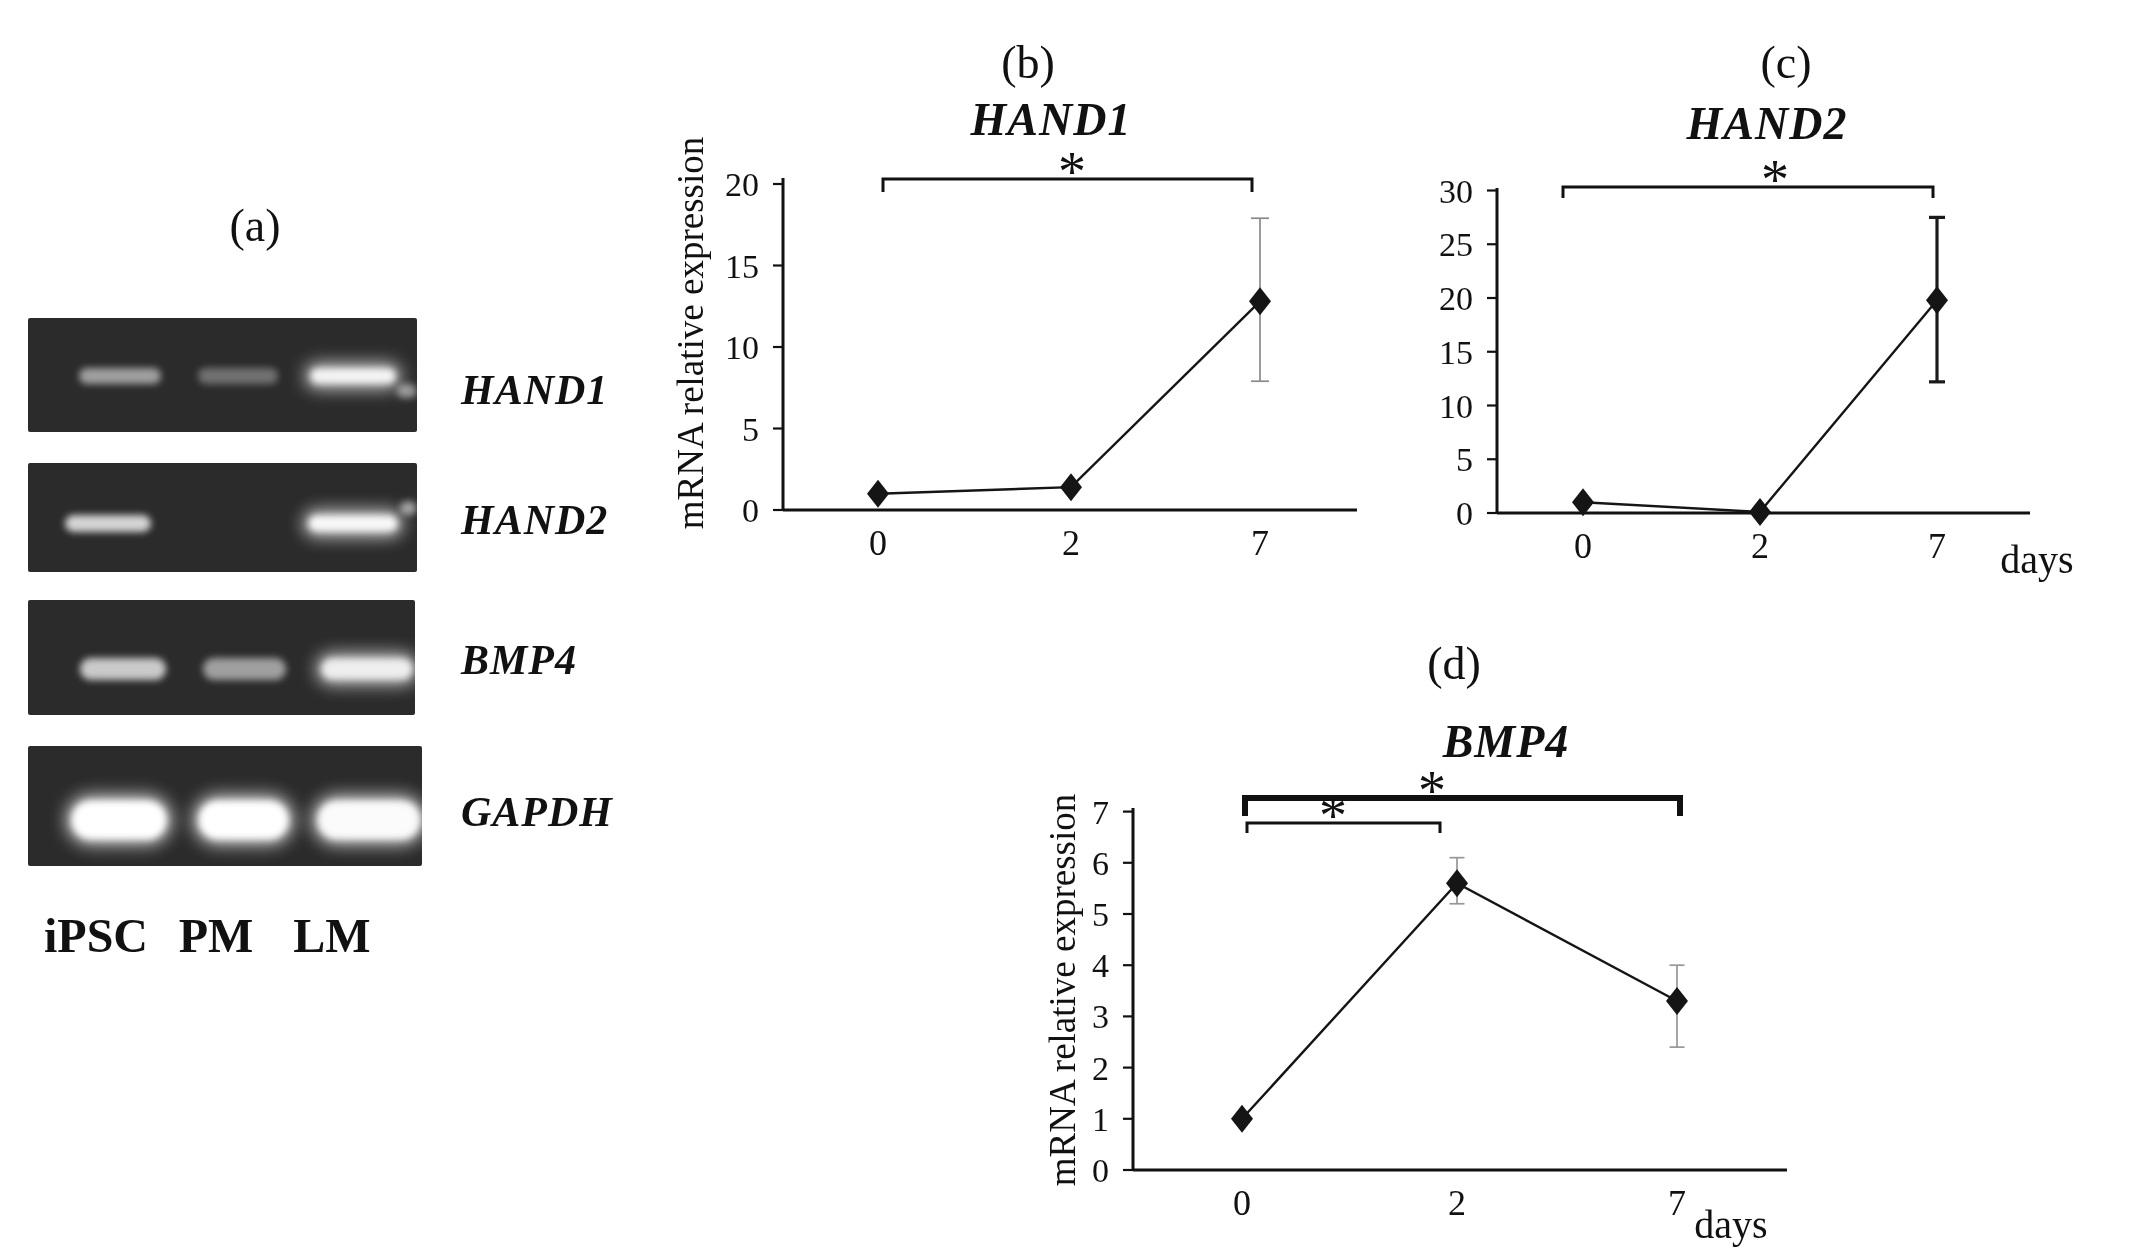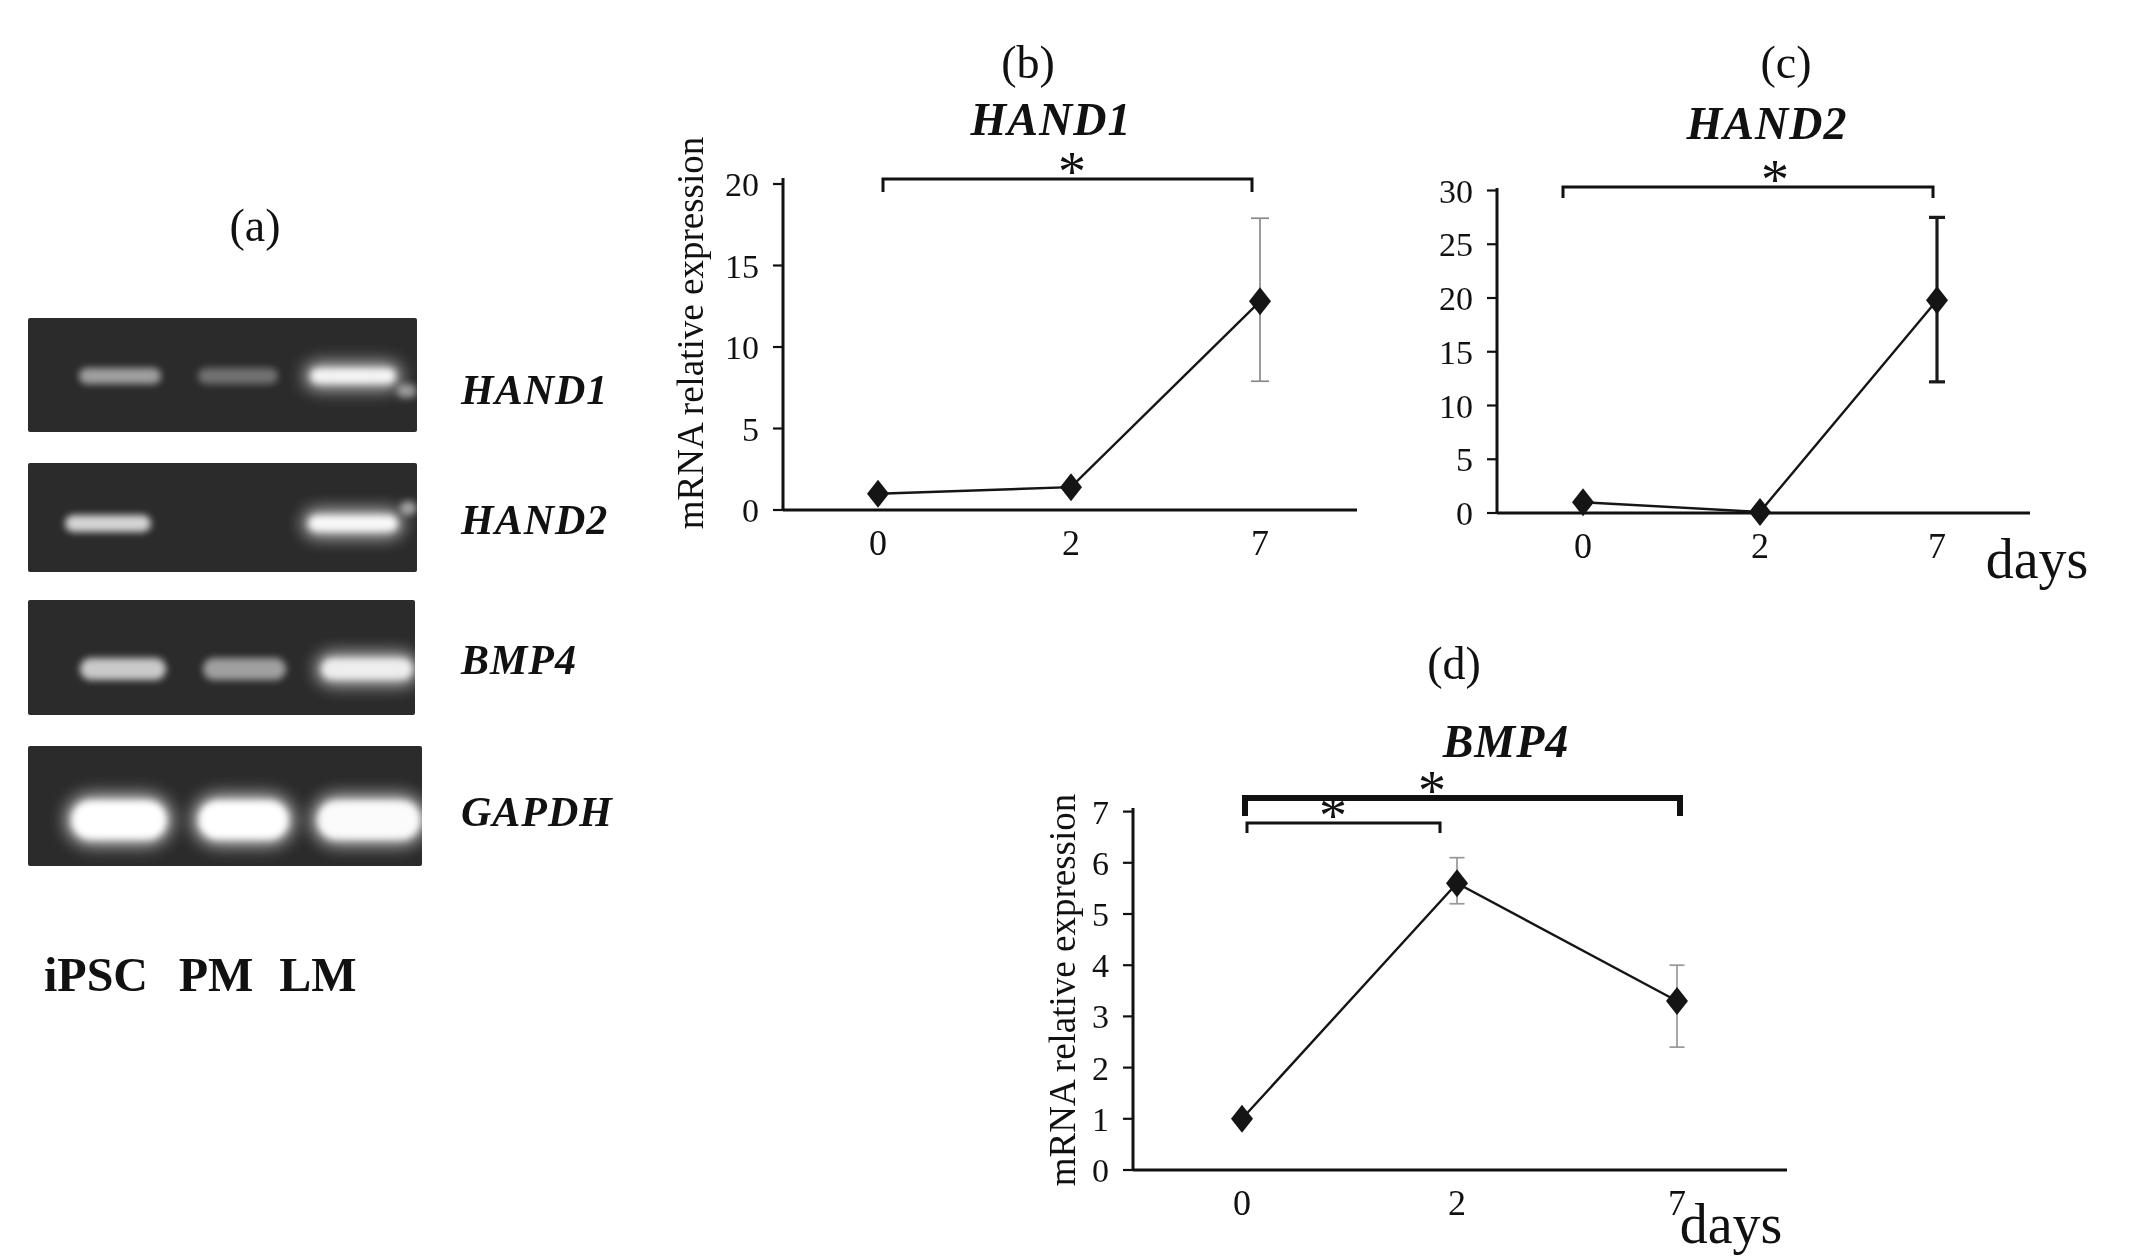--- a/index.html
+++ b/index.html
@@ -9,22 +9,22 @@
     background:#ffffff;
     overflow:hidden;
     font-family:"Liberation Serif","DejaVu Serif",serif;
     color:#111;
   }
   .abs{position:absolute;}
   .center{transform:translate(-50%,-50%);white-space:nowrap;}
   .panel-letter{font-size:46px;color:#111;}
   .chart-title{font-size:46px;font-weight:bold;font-style:italic;letter-spacing:1px;}
   .gene-label{font-size:42px;font-weight:bold;font-style:italic;letter-spacing:1px;}
-  .lane-label{font-size:48px;font-weight:bold;margin-top:39px;}
-  .days-label{font-size:56px;}
+  .lane-label{font-size:48px;font-weight:bold;}
+  .days-label{font-size:40px;}
   .y-axis-label{font-size:37px;transform:translate(-50%,-50%) rotate(-90deg);white-space:nowrap;}
   .gel-strip{
     position:absolute;
     background:#2b2b2b;
     border-radius:2px;
     overflow:hidden;
   }
   .gel-band{
     position:absolute;
     background:#ffffff;
@@ -164,15 +164,15 @@
       <div class="gel-band" style="left: 289px; top: 54px; width: 104px; height: 40px; border-radius: 20px; opacity: 0.98; box-shadow: rgba(255, 255, 255, 0.75) 0px 0px 16px 5px;"></div>
     </div>
 
   <span class="abs gene-label" style="left:461px;top:390px;transform:translateY(-50%);">HAND1</span>
   <span class="abs gene-label" style="left:461px;top:520px;transform:translateY(-50%);">HAND2</span>
   <span class="abs gene-label" style="left:461px;top:660px;transform:translateY(-50%);">BMP4</span>
   <span class="abs gene-label" style="left:461px;top:812px;transform:translateY(-50%);text-align:center;">GAPDH</span>
 
   <span class="abs center lane-label" style="left:96px;top:935px;">iPSC</span>
   <span class="abs center lane-label" style="left:216px;top:935px;text-align:right;">PM</span>
-  <span class="abs center lane-label" style="left:318px;top:935px;">LM</span>
+  <span class="abs center lane-label" style="left:332px;top:935px;">LM</span>
 
 </div>
 
 </body></html>

